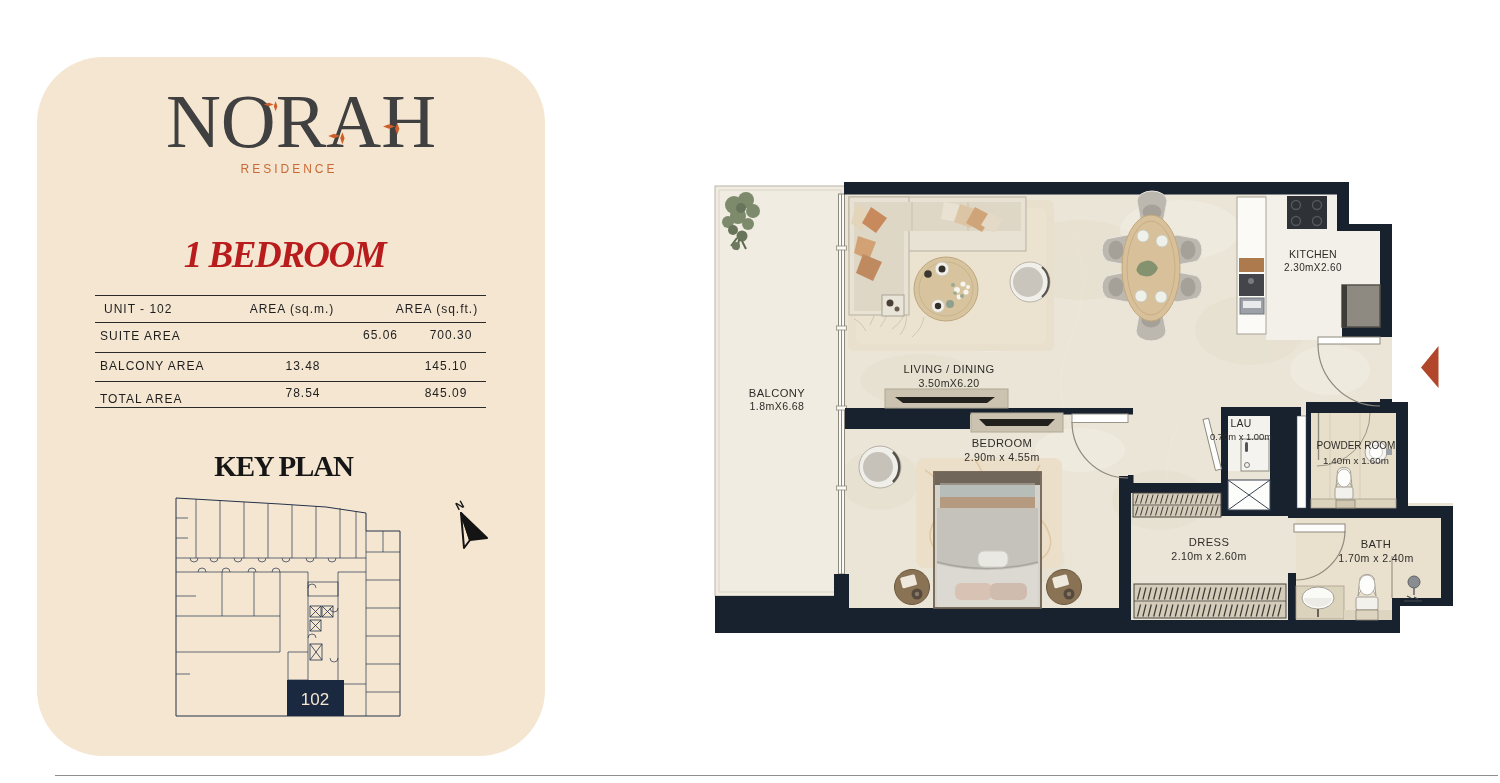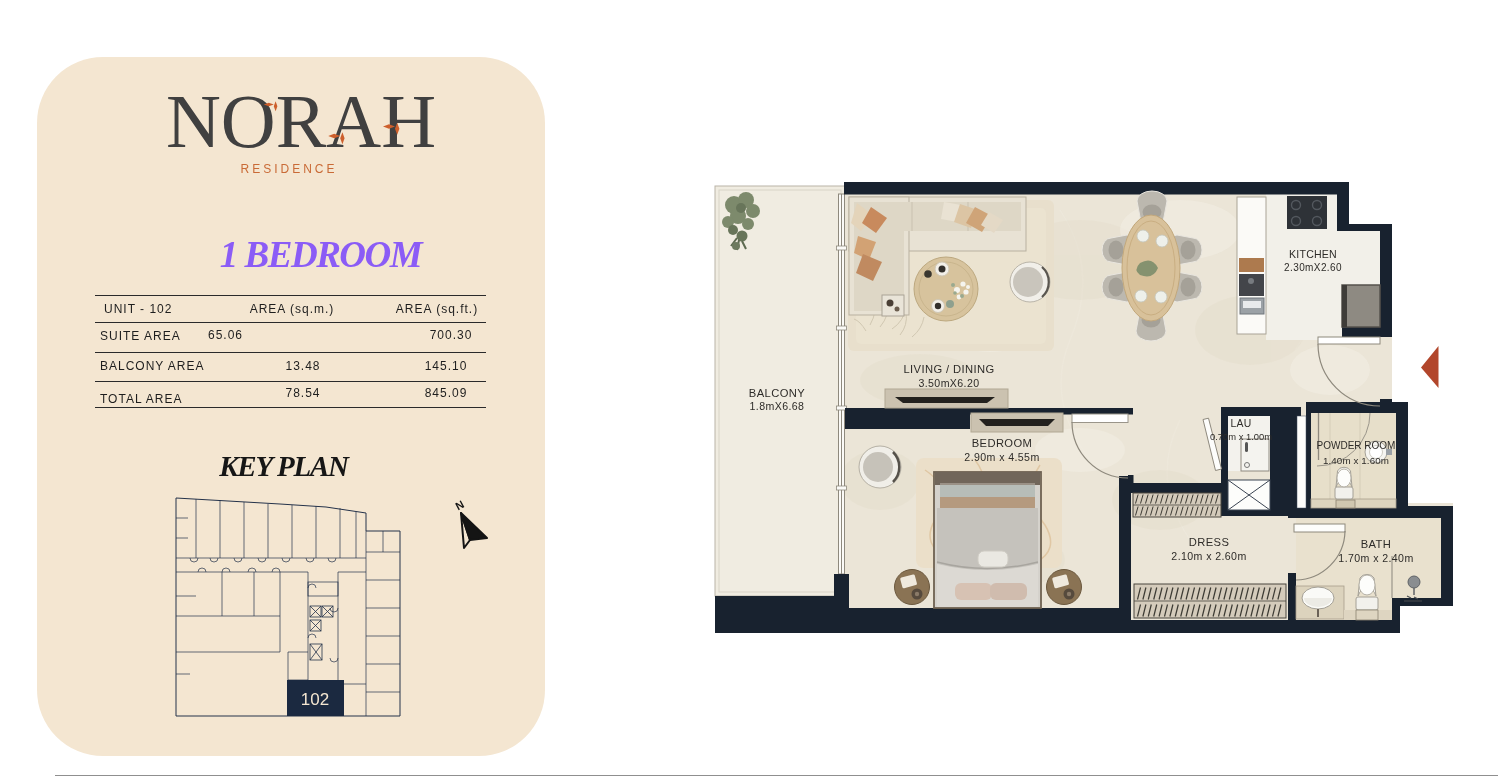--- a/index.html
+++ b/index.html
@@ -18,43 +18,43 @@
 <svg class="abs" style="left:37px;top:57px;" width="508" height="170" viewBox="0 0 508 170">
 <g fill="#cd5f2c">
 <path d="M235,47.5 l1.8,5 1.8,-5 -1.8,-5 Z M230,47.5 l5,-1.8 -5,-1.8 -5,1.8 Z" transform="translate(1.8,1.8)"></path>
 <path d="M301,79 l2.2,6 2.2,-6 -2.2,-6 Z M295,79 l6,-2.2 -6,-2.2 -6,2.2 Z" transform="translate(2.2,2.2)"></path>
 <path d="M355.8,69.5 l2.2,6 2.2,-6 -2.2,-6 Z M349.8,69.5 l6,-2.2 -6,-2.2 -6,2.2 Z" transform="translate(2.2,2.2)"></path>
 </g>
 </svg>
 
 <div class="abs" style="left:37px;top:161.5px;width:508px;text-align:center;color:#c96a36;font-size:12px;letter-spacing:3px;text-indent:-4px;">RESIDENCE</div>
 
-<div class="abs" style="left:37px;top:233px;width:508px;text-align:center;color:#8b5cf6;font-family:'Liberation Serif',serif;font-style:italic;font-weight:bold;font-size:37px;letter-spacing:-1.5px;text-indent:-13px;margin-left:36px;">1 BEDROOM</div>
+<div class="abs" style="left:37px;top:233px;width:508px;text-align:center;color:#b91c1c;font-family:'Liberation Serif',serif;font-style:italic;font-weight:bold;font-size:37px;letter-spacing:-1.5px;text-indent:-13px;">1 BEDROOM</div>
 
 <div class="abs" style="left:95px;top:295px;width:391px;height:113px;">
   <div class="abs" style="left:0;top:0;width:391px;height:1.4px;background:#2a2a2a;"></div>
   <div class="abs" style="left:0;top:26.5px;width:391px;height:1.4px;background:#2a2a2a;"></div>
   <div class="abs" style="left:0;top:56.5px;width:391px;height:1.4px;background:#2a2a2a;"></div>
   <div class="abs" style="left:0;top:86px;width:391px;height:1.4px;background:#2a2a2a;"></div>
   <div class="abs" style="left:0;top:111.5px;width:391px;height:1.4px;background:#2a2a2a;"></div>
   <div class="abs cell" style="left:9px;top:7px;">UNIT - 102</div>
   <div class="abs cell" style="left:102px;top:7px;width:190px;text-align:center;">AREA (sq.m.)</div>
   <div class="abs cell" style="left:252px;top:7px;width:180px;text-align:center;">AREA (sq.ft.)</div>
   <div class="abs cell" style="left:5px;top:34px;">SUITE AREA</div>
-  <div class="abs cell" style="left:113px;top:33px;width:190px;text-align:left;">65.06</div>
+  <div class="abs cell" style="left:113px;top:33px;width:190px;text-align:right;">65.06</div>
   <div class="abs cell" style="left:266px;top:33px;width:180px;text-align:center;">700.30</div>
   <div class="abs cell" style="left:5px;top:63.5px;">BALCONY AREA</div>
   <div class="abs cell" style="left:113px;top:63.5px;width:190px;text-align:center;">13.48</div>
   <div class="abs cell" style="left:261px;top:63.5px;width:180px;text-align:center;">145.10</div>
   <div class="abs cell" style="left:5px;top:97px;">TOTAL AREA</div>
   <div class="abs cell" style="left:113px;top:91px;width:190px;text-align:center;">78.54</div>
   <div class="abs cell" style="left:261px;top:91px;width:180px;text-align:center;">845.09</div>
 </div>
 
-<div class="abs" style="left:37px;top:450px;width:508px;text-align:center;color:#161616;font-family:'Liberation Serif',serif;font-style:italic;font-weight:bold;font-size:29px;letter-spacing:-1.2px;text-indent:-15px;">KEY PLAN</div>
+<div class="abs" style="left:37px;top:450px;width:508px;text-align:center;color:#161616;font-family:'Liberation Serif',serif;font-weight:bold;font-size:29px;letter-spacing:-1.2px;text-indent:-15px;">KEY PLAN</div>
 
 <svg class="abs" style="left:160px;top:488px;" width="250" height="235" viewBox="0 0 250 235">
 
 <path d="M16,10 L120,16 L166,19 L206,25 L206,43 L240,43 L240,228 L16,228 Z" fill="none" stroke="#24324a" stroke-width="1"></path>
 
 <g fill="none" stroke="#24324a" stroke-width="0.7">
 <line x1="36" y1="11" x2="36" y2="70"></line>
 <line x1="60" y1="12" x2="60" y2="70"></line>
 <line x1="84" y1="14" x2="84" y2="70"></line>
 <line x1="108" y1="16" x2="108" y2="70"></line>

